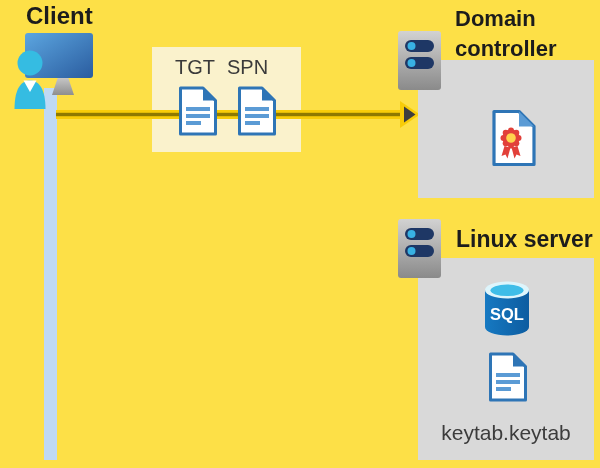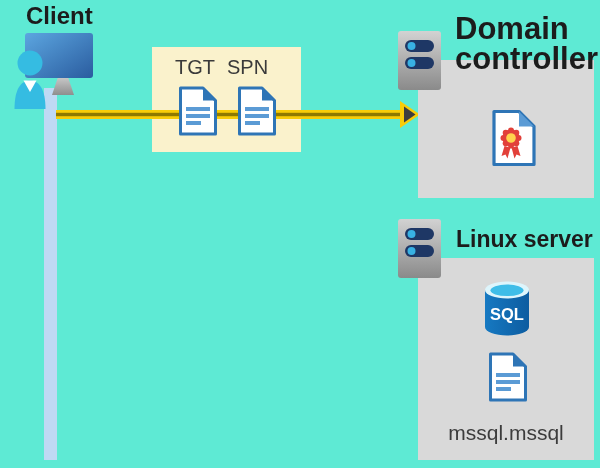--- a/index.html
+++ b/index.html
@@ -1,22 +1,22 @@
 <!DOCTYPE html>
 <html><head>
 <meta charset="utf-8">
 <style>
   html,body{margin:0;padding:0;background:#ffffff;}
   .canvas{
-    position:relative;width:600px;height:468px;background:#5eead4;overflow:hidden;
+    position:relative;width:600px;height:468px;background:#fde047;overflow:hidden;
     font-family:"Liberation Sans",sans-serif;
   }
   .abs{position:absolute;}
   .title{font-weight:bold;color:#1c1c1c;font-size:24px;}
-  .dc-title{left:455px;top:14px;width:142px;font-size:31px;line-height:30px;}
+  .dc-title{left:455px;top:4px;width:142px;font-size:22px;line-height:30px;}
   .linux-title{left:456px;top:226px;width:150px;font-size:23px;white-space:nowrap;}
   .client-title{left:26px;top:2px;}
   .ticket-box{left:152px;top:47px;width:149px;height:105px;background:#FAF2CC;}
   .gray-box{width:176px;background:#D9D9D9;}
   .dc-box{left:418px;top:60px;height:138px;}
   .linux-box{left:418px;top:258px;height:202px;}
   .client-line{left:44px;top:88px;width:13px;height:372px;background:#BFD9F4;}
   .ticket-label{top:56px;width:46px;text-align:left;font-size:20px;color:#3a3a3a;}
   .tgt-label{left:175px;}
   .spn-label{left:227px;}
@@ -151,15 +151,15 @@
   </svg>
 
   <svg class="abs" style="left:487px;top:352px;" width="42" height="50" viewBox="0 0 42 50">
     <path d="M3.5 2 H26 L38.5 14.5 V48 H3.5 Z" fill="#ffffff" stroke="#2E75B6" stroke-width="3" stroke-linejoin="round"></path>
     <path d="M26 2 V14.5 H38.5 Z" fill="#2E75B6"></path>
     <rect x="9" y="21" width="24" height="4" fill="#5B9BD5"></rect>
     <rect x="9" y="28" width="24" height="4" fill="#5B9BD5"></rect>
     <rect x="9" y="35" width="15" height="4" fill="#5B9BD5"></rect>
   </svg>
 
-  <div class="abs keytab-label">mssql.mssql</div>
+  <div class="abs keytab-label">keytab.keytab</div>
 
 </div>
 
 </body></html>

